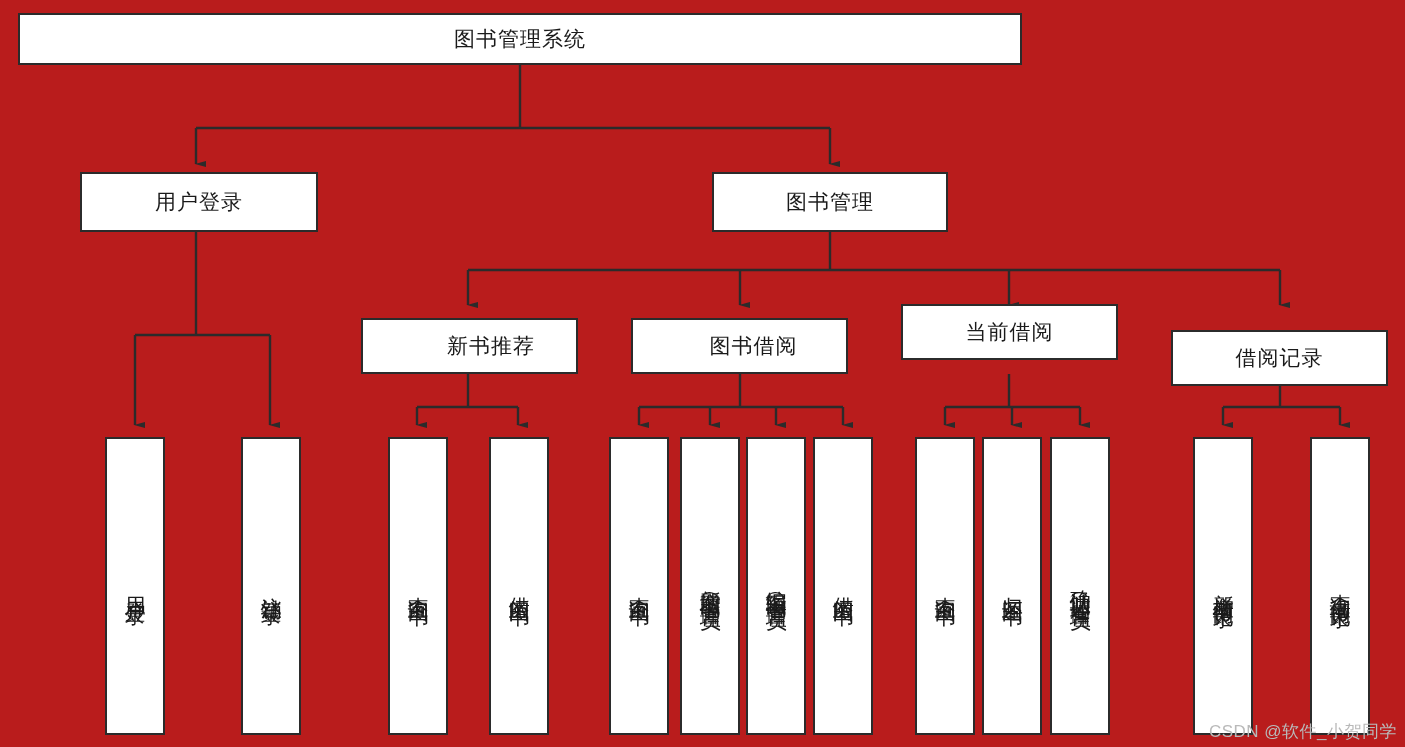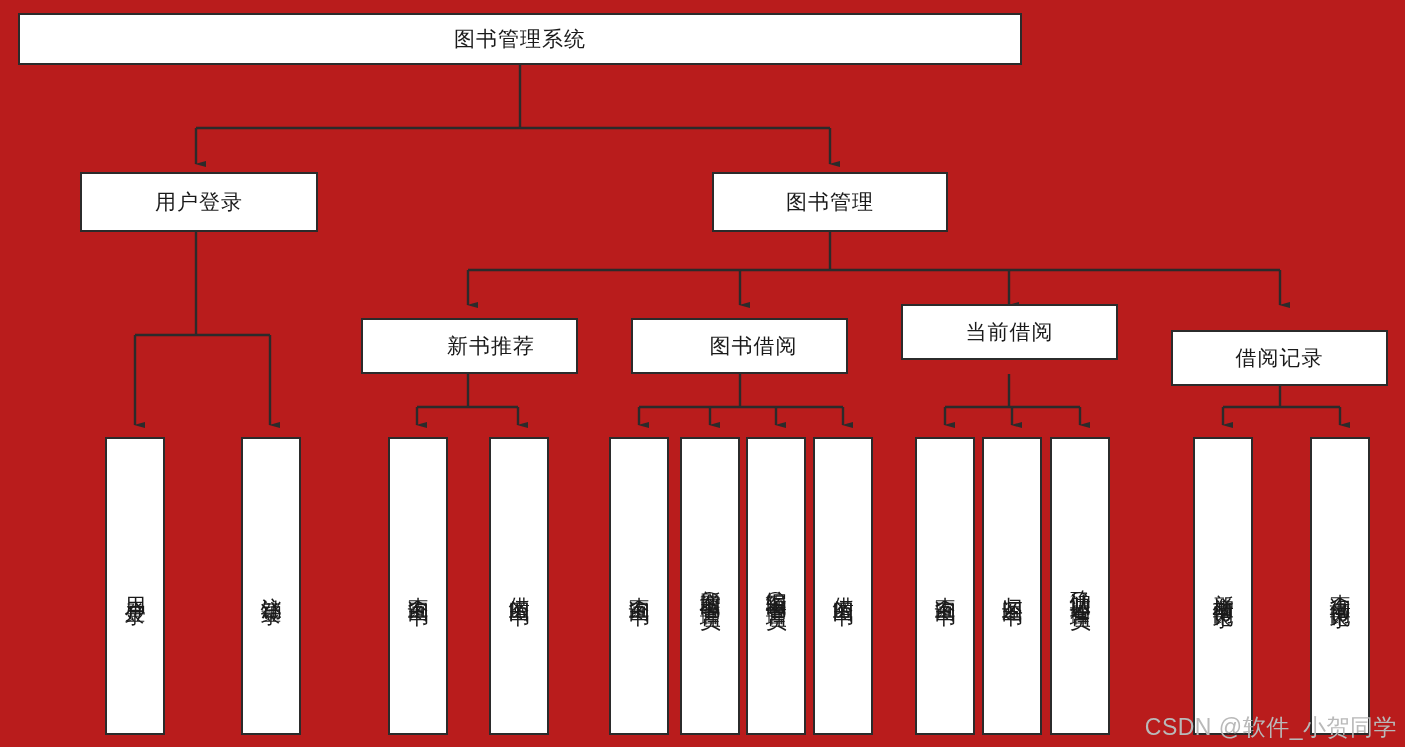--- a/index.html
+++ b/index.html
@@ -50,21 +50,21 @@
   }
   .node.v .vtext {
     writing-mode: vertical-rl;
     text-orientation: upright;
     white-space: nowrap;
   }
   .watermark {
     position: absolute;
     right: 8px;
     bottom: 4px;
-    font-size: 23px;
+    font-size: 17px;
     color: #b9b9b9;
     white-space: nowrap;
     z-index: 5;
     letter-spacing: 0.5px;
   }
 </style>
 </head>
 <body>
 
 <div id="canvas">

